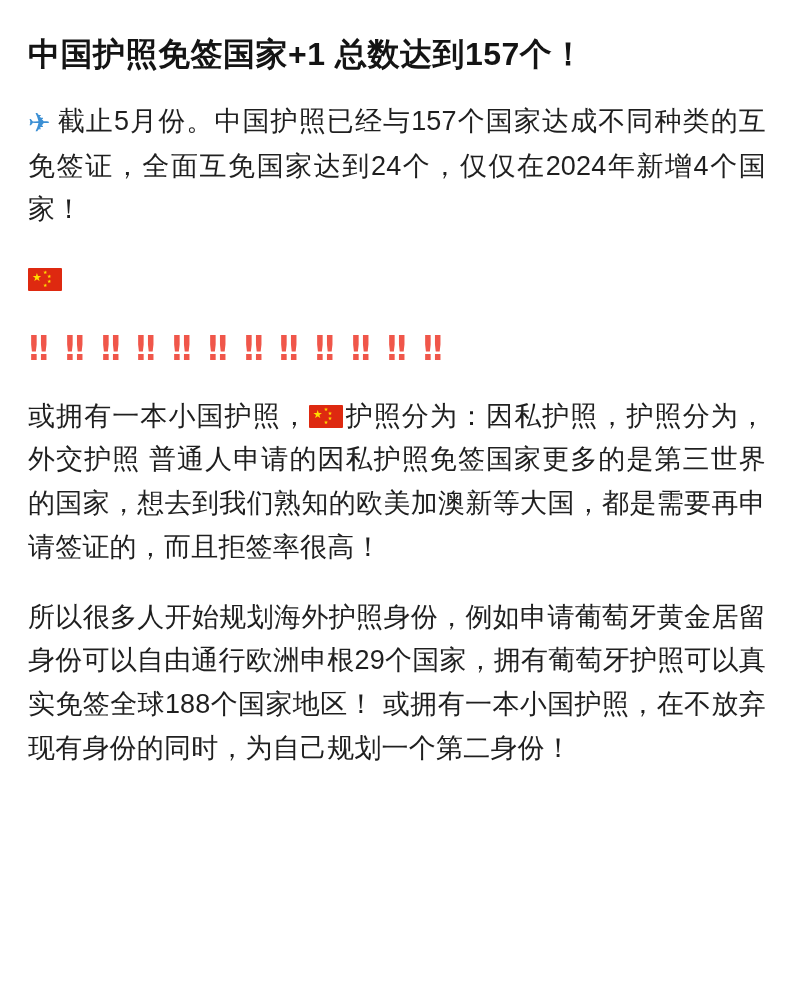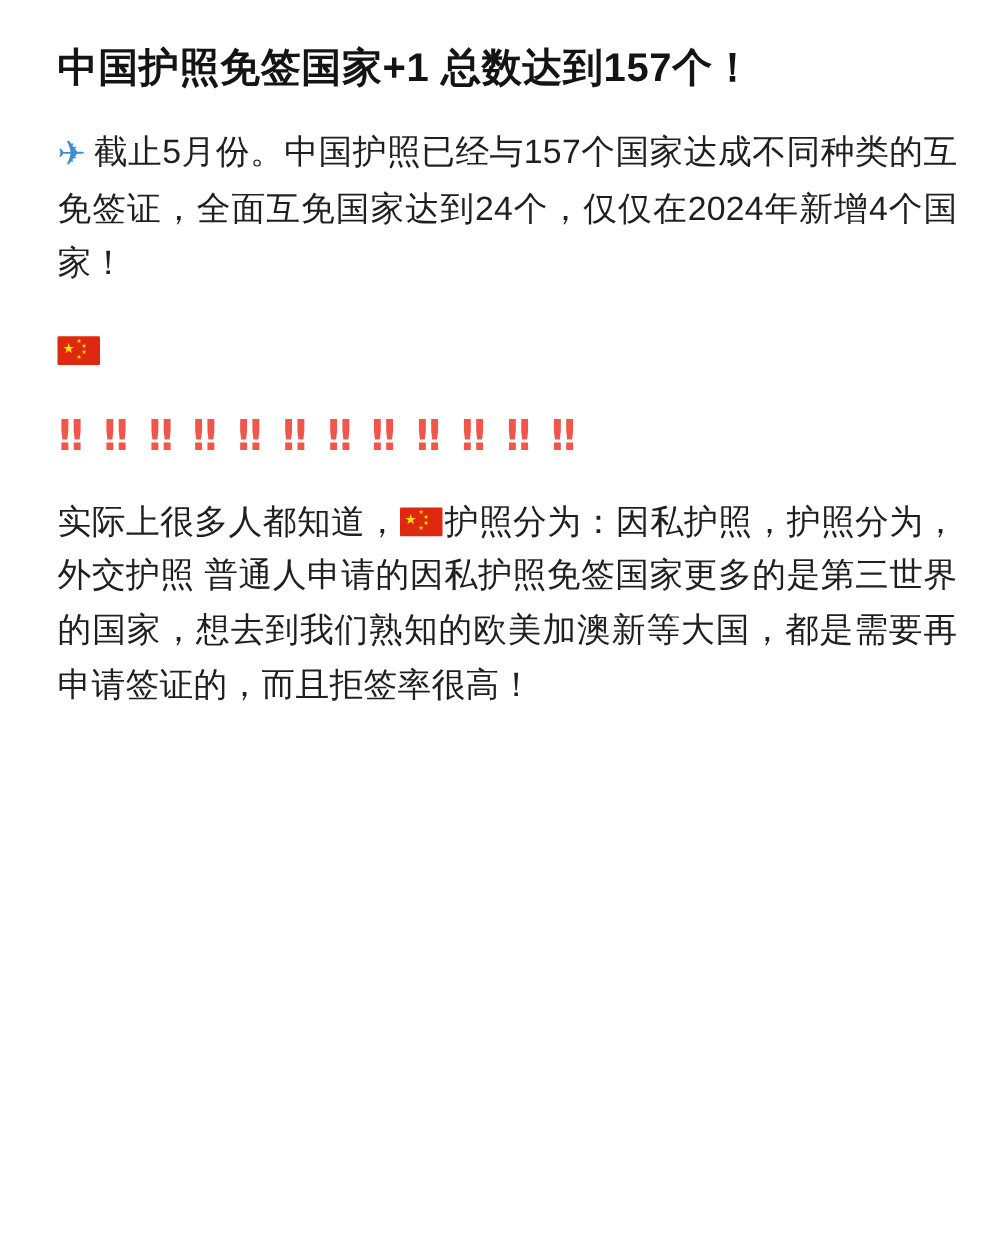--- a/index.html
+++ b/index.html
@@ -11,21 +11,21 @@
     width: 800px;
     height: 996px;
     font-family: "Liberation Sans", "DejaVu Sans", sans-serif;
     color: #1a1a1a;
     overflow: hidden;
   }
   .page {
     box-sizing: border-box;
     width: 800px;
     height: 996px;
-    padding: 34px 34px 0 46px;
+    padding: 34px 34px 0 28px;
   }
   .title {
     font-size: 32px;
     font-weight: bold;
     line-height: 1.25;
     letter-spacing: 0.5px;
     color: #141414;
     margin: 0 0 26px 0;
   }
   .para {
@@ -123,23 +123,24 @@
     <span class="bang">‼</span>
     <span class="bang">‼</span>
     <span class="bang">‼</span>
     <span class="bang">‼</span>
     <span class="bang">‼</span>
     <span class="bang">‼</span>
     <span class="bang">‼</span>
   </div>
 
   <p class="para">
-    <span>实际上很多人都知道，</span><span class="flag-emoji">
+    <span>或拥有一本小国护照，</span><span class="flag-emoji">
       <span class="star-big">★</span>
       <span class="star-s s1">★</span>
       <span class="star-s s2">★</span>
       <span class="star-s s3">★</span>
       <span class="star-s s4">★</span>
     </span><span>护照分为：因私护照，护照分为，外交护照  普通人申请的因私护照免签国家更多的是第三世界的国家，想去到我们熟知的欧美加澳新等大国，都是需要再申请签证的，而且拒签率很高！</span>
   </p>
 
+  <p class="para">所以很多人开始规划海外护照身份，例如申请葡萄牙黄金居留身份可以自由通行欧洲申根29个国家，拥有葡萄牙护照可以真实免签全球188个国家地区！ 或拥有一本小国护照，在不放弃现有身份的同时，为自己规划一个第二身份！</p>
 
 </div>
 
 </body></html>

